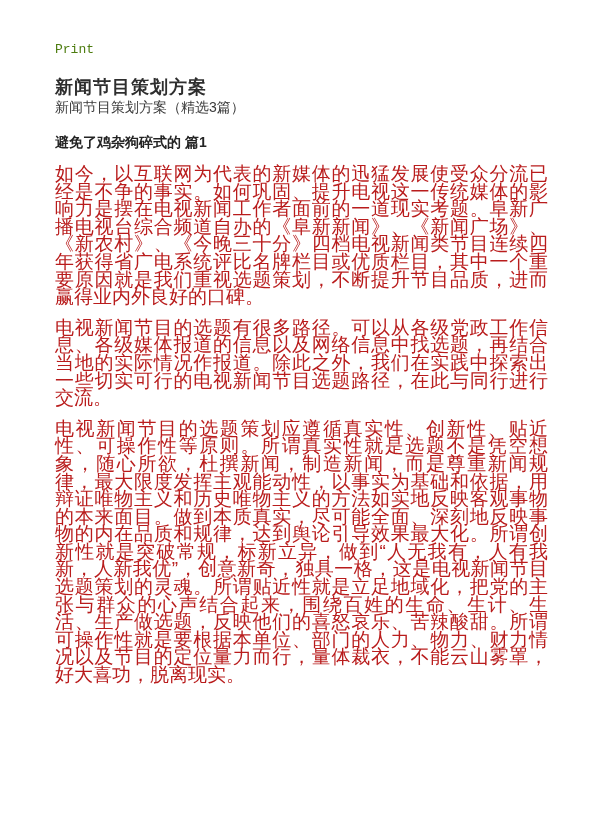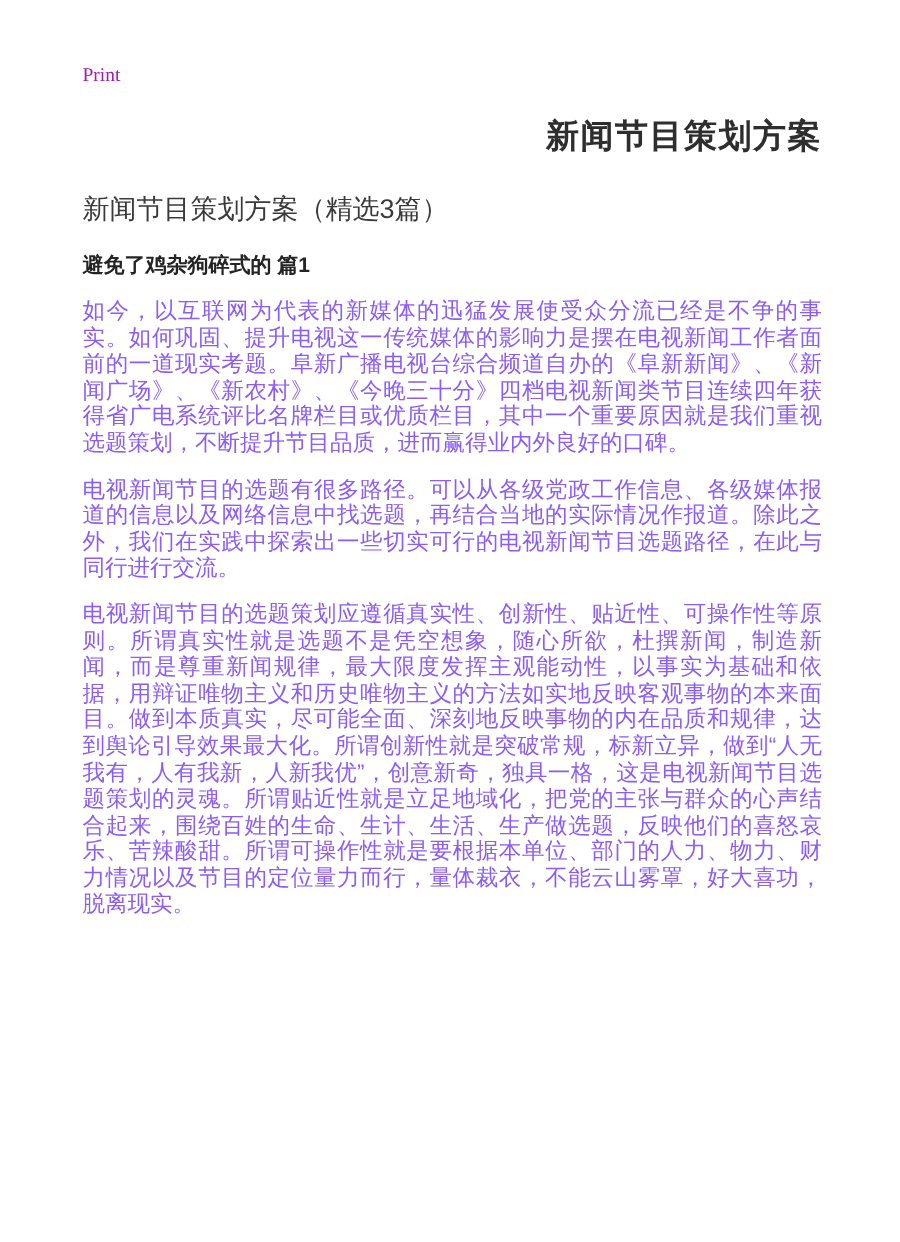--- a/index.html
+++ b/index.html
@@ -13,50 +13,49 @@
   .page {
     box-sizing: border-box;
     width: 600px;
     height: 828px;
     padding: 42px 52px 0 55px;
     background: #ffffff;
     color: #3a3a3a;
     font-family: "Liberation Sans", sans-serif;
   }
   .print-link {
-    font-family: Liberation Serif, serif;
+    font-family: Liberation Mono, monospace;
     font-size: 13px;
-    color: #a21caf;
+    color: #4d7c0f;
     margin: 0 0 2px 0;
   }
   .doc-title {
     margin: 18px 0 0 0;
-    text-align: right;
-    font-size: 22px;
+    text-align: left;
+    font-size: 18px;
     font-weight: bold;
     color: #2e2e2e;
     letter-spacing: 1px;
   }
   .doc-subtitle {
-    margin-top: 21px;
-    font-size: 18px;
+    font-size: 14px;
     color: #3a3a3a;
   }
   .part-heading {
     margin: 17px 0 0 0;
     font-size: 14px;
     font-weight: bold;
     color: #242424;
   }
   p.body-para {
     margin: 13px 0 0 0;
-    font-size: 15px;
+    font-size: 19px;
     line-height: 17.6px;
     text-align: justify;
-    color: #8b5cf6;
+    color: #b91c1c;
   }
   .section-heading {
     margin: 17px 0 0 0;
     font-size: 14px;
     font-weight: bold;
     color: #242424;
   }
 </style>
 </head>
 <body>

